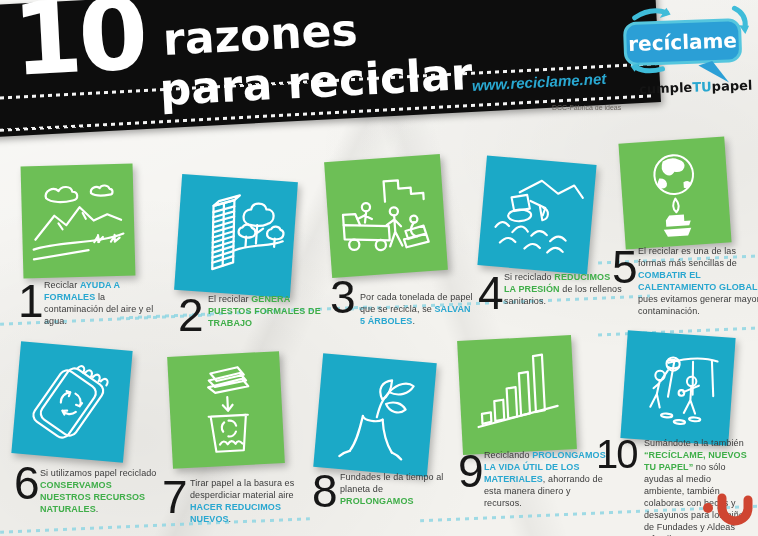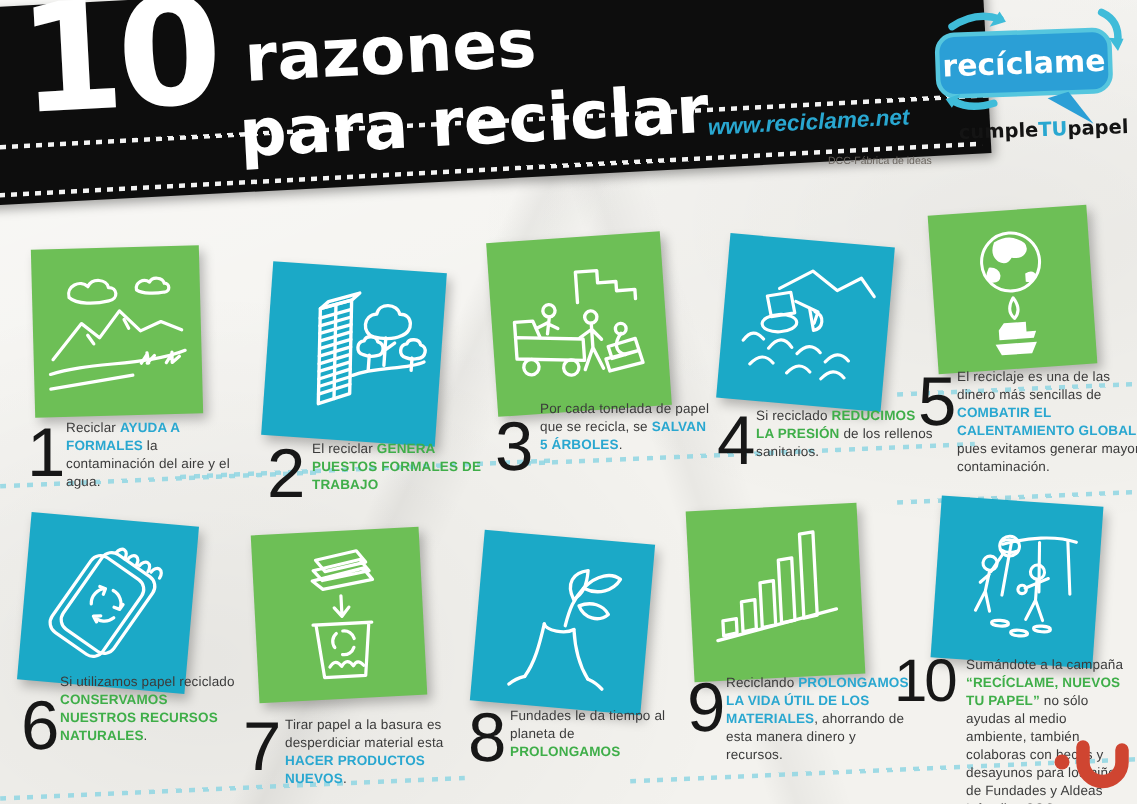--- a/index.html
+++ b/index.html
@@ -147,21 +147,21 @@
         <circle cx="31" cy="40" r="4"></circle>
         <path d="M31,44 L29,55 M29,48 L22,51 M29,48 L36,52"></path>
         <circle cx="58" cy="46" r="4"></circle>
         <path d="M58,50 L58,66 M58,54 L50,59 M58,54 L64,61 M58,66 L52,80 M58,66 L64,80"></path>
         <circle cx="77" cy="55" r="3.5"></circle>
         <path d="M77,58 C72,64 72,70 79,72"></path>
         <path d="M66,74 L88,70 L90,78 L68,82 Z M68,66 L86,62 L88,70 L70,74 Z"></path>
       </svg>
     </div>
     <div class="num" style="left:8px;top:122px">3</div>
-    <div class="txt" style="left:38px;top:115px;width:118px"><span class="seg-plain">Por cada tonelada de papel que se recicla, se </span><span class="seg-blue">SALVAN 5 ÁRBOLES</span><span class="seg-plain">.</span></div>
+    <div class="txt" style="left:38px;top:140px;width:118px"><span class="seg-plain">Por cada tonelada de papel que se recicla, se </span><span class="seg-blue">SALVAN 5 ÁRBOLES</span><span class="seg-plain">.</span></div>
   </div>
 
   <div class="item" style="left:474px;top:154px">
     <div class="sticky blue" style="left:8px;top:6px;width:110px;height:110px;transform:rotate(5deg)">
       <svg class="icon" viewBox="0 0 100 100">
         <path d="M30,28 L52,14 L70,26 L86,16 L96,28"></path>
         <path d="M22,34 L38,30 L42,44 L26,48 Z"></path>
         <path d="M42,36 L58,42 L56,50"></path>
         <path d="M56,42 C63,44 63,53 56,55 L52,40"></path>
         <ellipse cx="32" cy="52" rx="12" ry="6" transform="rotate(-8 32 52)"></ellipse>
@@ -176,52 +176,52 @@
     <div class="sticky green" style="left:10px;top:8px;width:106px;height:106px;transform:rotate(-4deg)">
       <svg class="icon" viewBox="0 0 100 100">
         <circle cx="50" cy="30" r="21"></circle>
         <path class="fillw" d="M39,15 q10,-5 17,-1 q8,3 6,9 q-3,6 -11,4 q-4,6 -10,2 q-6,-5 -2,-14 z M34,33 q7,0 8,6 q0,6 -7,5 q-6,-2 -1,-11 z M60,39 q6,-3 8,2 q-2,6 -8,4 z"></path>
         <path d="M50,56 q6,9 0,15 q-6,-6 0,-15 z"></path>
         <path class="fillw" d="M42,74 h16 v7 h7 l-2,5 h-25 v-7 z"></path>
         <path class="fillw" d="M35,89 h30 l-4,8 h-22 z"></path>
       </svg>
     </div>
     <div class="num" style="left:0;top:112px">5</div>
-    <div class="txt" style="left:26px;top:114px;width:124px"><span class="seg-plain">El reciclaje es una de las dinero más sencillas de </span><span class="seg-blue">COMBATIR EL CALENTAMIENTO GLOBAL</span><span class="seg-plain">, pues evitamos generar mayor contaminación.</span></div>
+    <div class="txt" style="left:26px;top:114px;width:124px"><span class="seg-plain">El reciclar es una de las formas más sencillas de </span><span class="seg-blue">COMBATIR EL CALENTAMIENTO GLOBAL</span><span class="seg-plain">, pues evitamos generar mayor contaminación.</span></div>
   </div>
 
   <div class="item" style="left:8px;top:340px">
     <div class="sticky blue" style="left:8px;top:6px;width:112px;height:112px;transform:rotate(5deg)">
       <svg class="icon" viewBox="0 0 100 100">
         <g transform="rotate(30 50 50)">
           <rect x="24" y="25" width="42" height="62" rx="8"></rect>
           <rect x="29" y="19" width="42" height="62" rx="8"></rect>
           <path d="M35,19 a3.5,5 0 1 1 7,0 M44,18 a3.5,5 0 1 1 7,0 M53,17 a3.5,5 0 1 1 7,0 M62,16 a3.5,5 0 1 1 7,0"></path>
           <path d="M41,57 A10,10 0 0 1 43,43 M43,43 l-4,1 m4,-1 l1,4"></path>
           <path d="M48,41 A10,10 0 0 1 59,49 M59,49 l0,-4 m0,4 l-4,1"></path>
           <path d="M59,56 A10,10 0 0 1 47,63 M47,63 l4,2 m-4,-2 l4,-3"></path>
         </g>
       </svg>
     </div>
     <div class="num" style="left:6px;top:120px">6</div>
-    <div class="txt" style="left:32px;top:109px;width:124px"><span class="seg-plain">Si utilizamos papel reciclado </span><span class="seg-green">CONSERVAMOS NUESTROS RECURSOS NATURALES</span><span class="seg-plain">.</span></div>
+    <div class="txt" style="left:32px;top:128px;width:124px"><span class="seg-plain">Si utilizamos papel reciclado </span><span class="seg-green">CONSERVAMOS NUESTROS RECURSOS NATURALES</span><span class="seg-plain">.</span></div>
   </div>
 
   <div class="item" style="left:160px;top:348px">
     <div class="sticky green" style="left:10px;top:6px;width:112px;height:112px;transform:rotate(-3deg)">
       <svg class="icon" viewBox="0 0 100 100">
         <path d="M36,12 L64,7 L70,15 L42,20 Z M34,19 L66,13 L72,21 L40,26 Z M33,26 L68,19 L74,27 L40,32 Z"></path>
         <path d="M52,37 L52,49 M47,45 L52,51 L57,45"></path>
         <path d="M34,56 L70,56 L66,92 L38,92 Z M32,56 L72,56"></path>
         <path d="M46,72 A7,7 0 0 1 47.5,62.5 M52,61 A7,7 0 0 1 59.5,66.5 M59,72.5 A7,7 0 0 1 51,77"></path>
         <path d="M42,85 q4,-6 8,0 q4,-6 8,0 q3,-5 7,0"></path>
       </svg>
     </div>
     <div class="num" style="left:2px;top:126px">7</div>
-    <div class="txt" style="left:30px;top:130px;width:124px"><span class="seg-plain">Tirar papel a la basura es desperdiciar material esta </span><span class="seg-blue">HACER PRODUCTOS NUEVOS</span><span class="seg-plain">.</span></div>
+    <div class="txt" style="left:30px;top:130px;width:124px"><span class="seg-plain">Tirar papel a la basura es desperdiciar material aire </span><span class="seg-blue">HACER REDUCIMOS NUEVOS</span><span class="seg-plain">.</span></div>
   </div>
 
   <div class="item" style="left:308px;top:352px">
     <div class="sticky blue" style="left:10px;top:6px;width:114px;height:114px;transform:rotate(5deg)">
       <svg class="icon" viewBox="0 0 100 100">
         <path d="M38,52 C36,66 34,78 28,88 M58,54 C60,68 64,78 70,86"></path>
         <path d="M38,52 a11,5 0 0 0 20,2"></path>
         <path d="M28,88 q-6,2 -10,6 M70,86 q6,2 10,6"></path>
         <path d="M52,52 C54,40 56,34 62,26"></path>
         <path d="M56,34 C50,24 54,16 64,14 C64,24 62,30 56,34 z"></path>
@@ -259,21 +259,21 @@
         <path d="M37,22 q6,-3 12,0 M37,28 q6,3 12,0"></path>
         <circle cx="64" cy="42" r="5"></circle>
         <path d="M64,48 L64,62 M64,50 L56,54 M64,50 L72,46 M64,62 L58,76 M64,62 L70,76"></path>
         <circle cx="54" cy="55" r="3"></circle>
         <ellipse cx="40" cy="80" rx="6" ry="2"></ellipse>
         <ellipse cx="54" cy="86" rx="6" ry="2"></ellipse>
         <ellipse cx="70" cy="82" rx="6" ry="2"></ellipse>
       </svg>
     </div>
     <div class="num" style="left:0;top:106px;font-size:40px;letter-spacing:-2px">10</div>
-    <div class="txt" style="left:48px;top:110px;width:110px"><span class="seg-plain">Sumándote a la campaña </span><span class="seg-green">“RECÍCLAME, NUEVOS TU PAPEL”</span><span class="seg-plain"> no sólo ayudas al medio ambiente, también colaboras con becas y desayunos para los niños de Fundades y Aldeas Infantiles SOS.</span></div>
+    <div class="txt" style="left:48px;top:110px;width:110px"><span class="seg-plain">Sumándote a la también </span><span class="seg-green">“RECÍCLAME, NUEVOS TU PAPEL”</span><span class="seg-plain"> no sólo ayudas al medio ambiente, también colaboras con becas y desayunos para los niños de Fundades y Aldeas Infantiles SOS.</span></div>
   </div>
 
   <svg class="red-mark" width="56" height="42" viewBox="0 0 56 42">
     <circle cx="8" cy="16" r="5" fill="#cf4531"></circle>
     <path d="M22,6 v10 a13,13 0 0 0 26,0 v-8" stroke="#cf4531" stroke-width="9" fill="none" stroke-linecap="round"></path>
   </svg>
 
 </div>
 
 </body></html>

